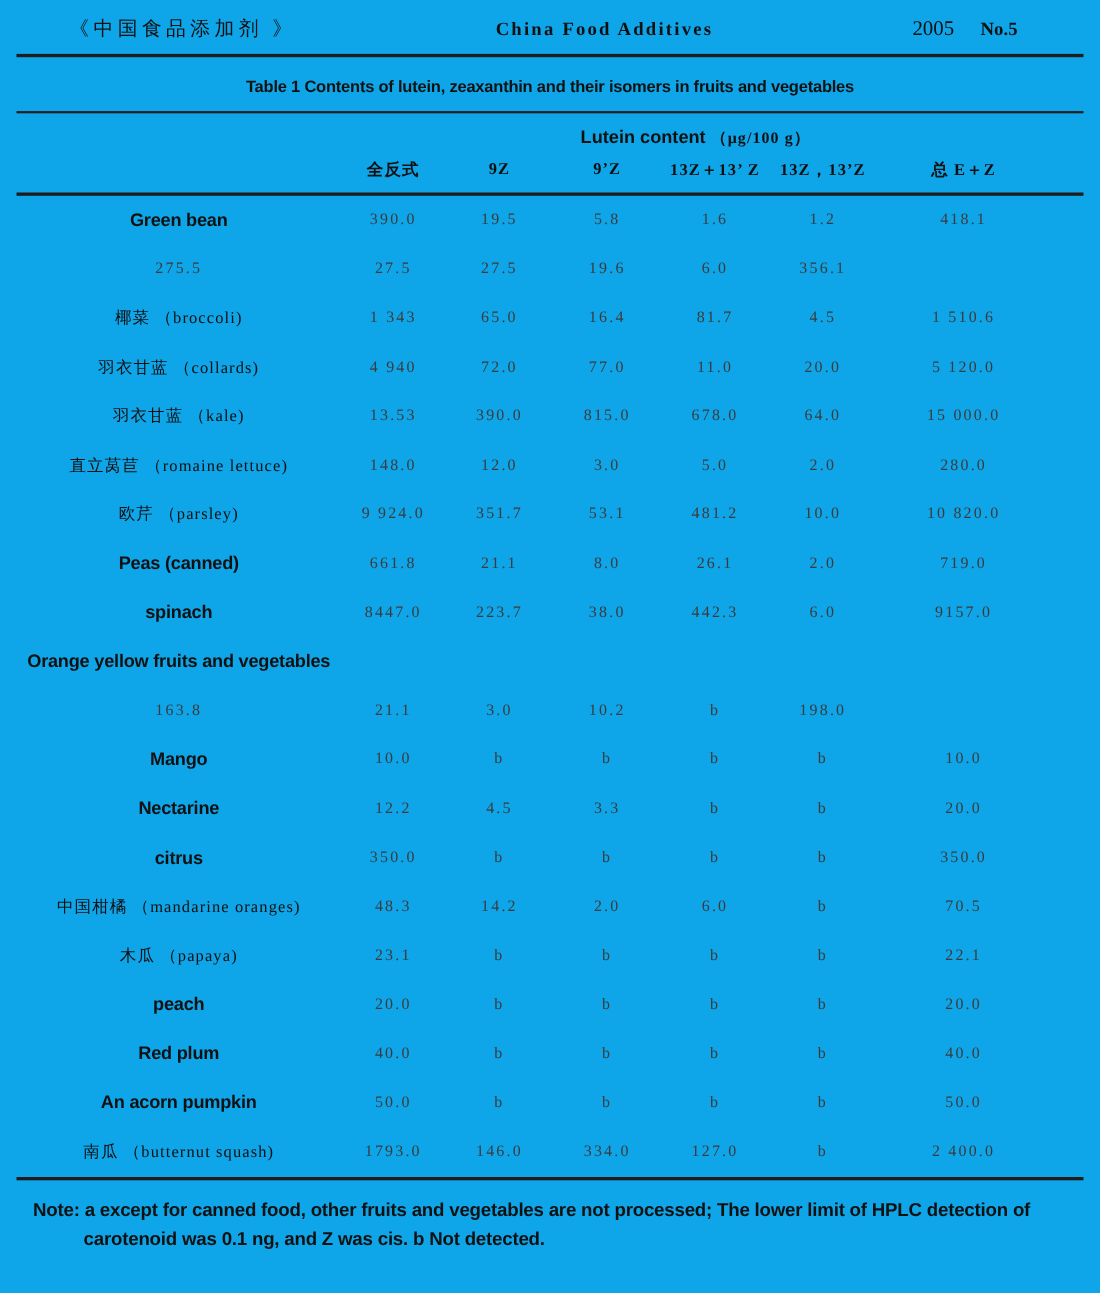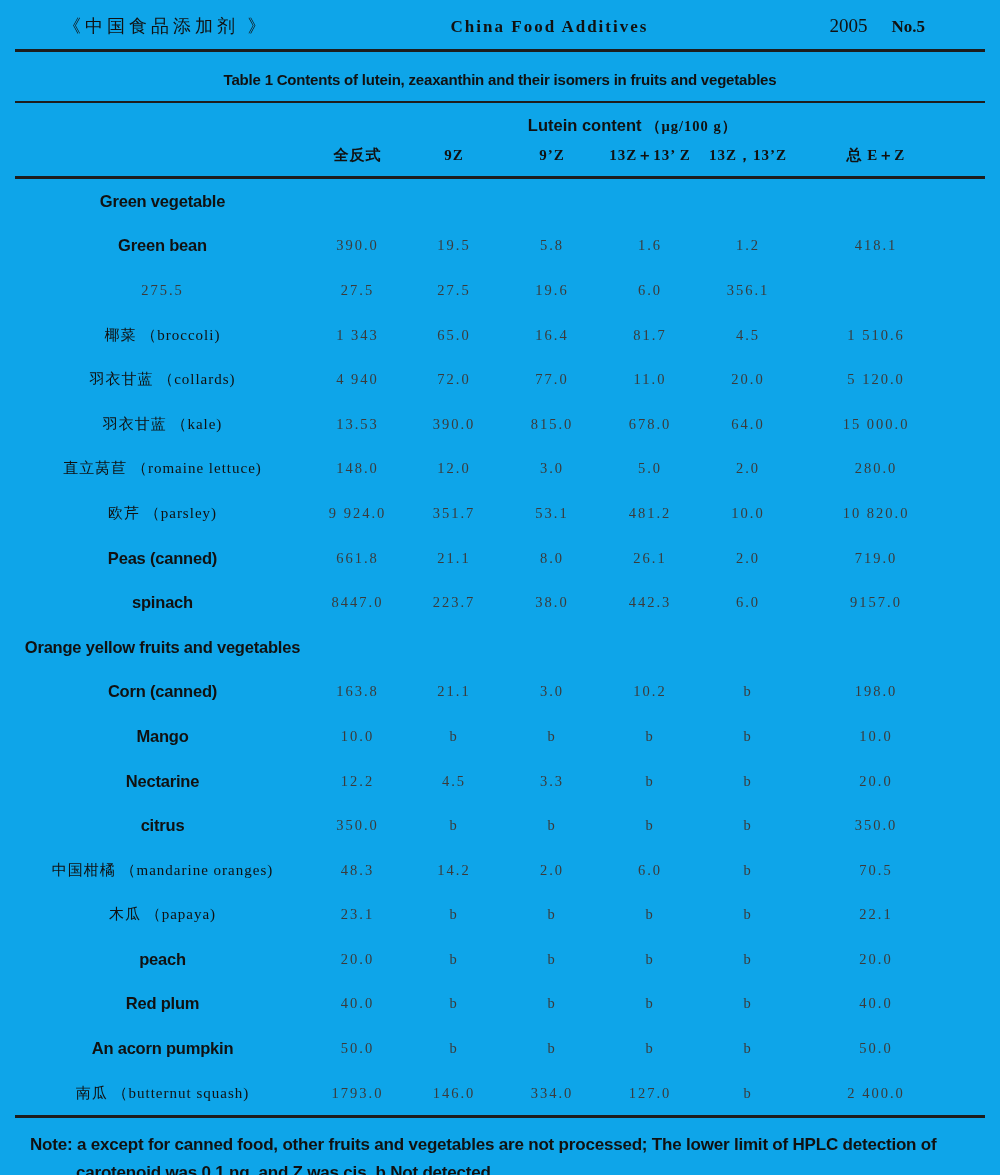--- a/index.html
+++ b/index.html
@@ -160,29 +160,20 @@
     <div class="col-header">9’Z</div>
     <div class="col-header">13Z＋13’ Z</div>
     <div class="col-header">13Z，13’Z</div>
     <div class="col-header">总 E＋Z</div>
   </div>
 
   <div class="rule rule-head"></div>
 
   <div id="table-body">
       <div class="grid t-row">
-        <div class="cell label-en">Green vegetable</div>
-        <div class="cell val"></div>
-        <div class="cell val"></div>
-        <div class="cell val"></div>
-        <div class="cell val"></div>
-        <div class="cell val"></div>
-        <div class="cell val"></div>
-      </div>
-      <div class="grid t-row">
         <div class="cell label-en">Green bean</div>
         <div class="cell val">390.0</div>
         <div class="cell val">19.5</div>
         <div class="cell val">5.8</div>
         <div class="cell val">1.6</div>
         <div class="cell val">1.2</div>
         <div class="cell val">418.1</div>
       </div>
       <div class="grid t-row">
         <div class="cell val">275.5</div>
@@ -258,21 +249,20 @@
       <div class="grid t-row">
         <div class="cell label-en">Orange yellow fruits and vegetables</div>
         <div class="cell val"></div>
         <div class="cell val"></div>
         <div class="cell val"></div>
         <div class="cell val"></div>
         <div class="cell val"></div>
         <div class="cell val"></div>
       </div>
       <div class="grid t-row">
-        <div class="cell label-en">Corn (canned)</div>
         <div class="cell val">163.8</div>
         <div class="cell val">21.1</div>
         <div class="cell val">3.0</div>
         <div class="cell val">10.2</div>
         <div class="cell val">b</div>
         <div class="cell val">198.0</div>
       </div>
       <div class="grid t-row">
         <div class="cell label-en">Mango</div>
         <div class="cell val">10.0</div>

